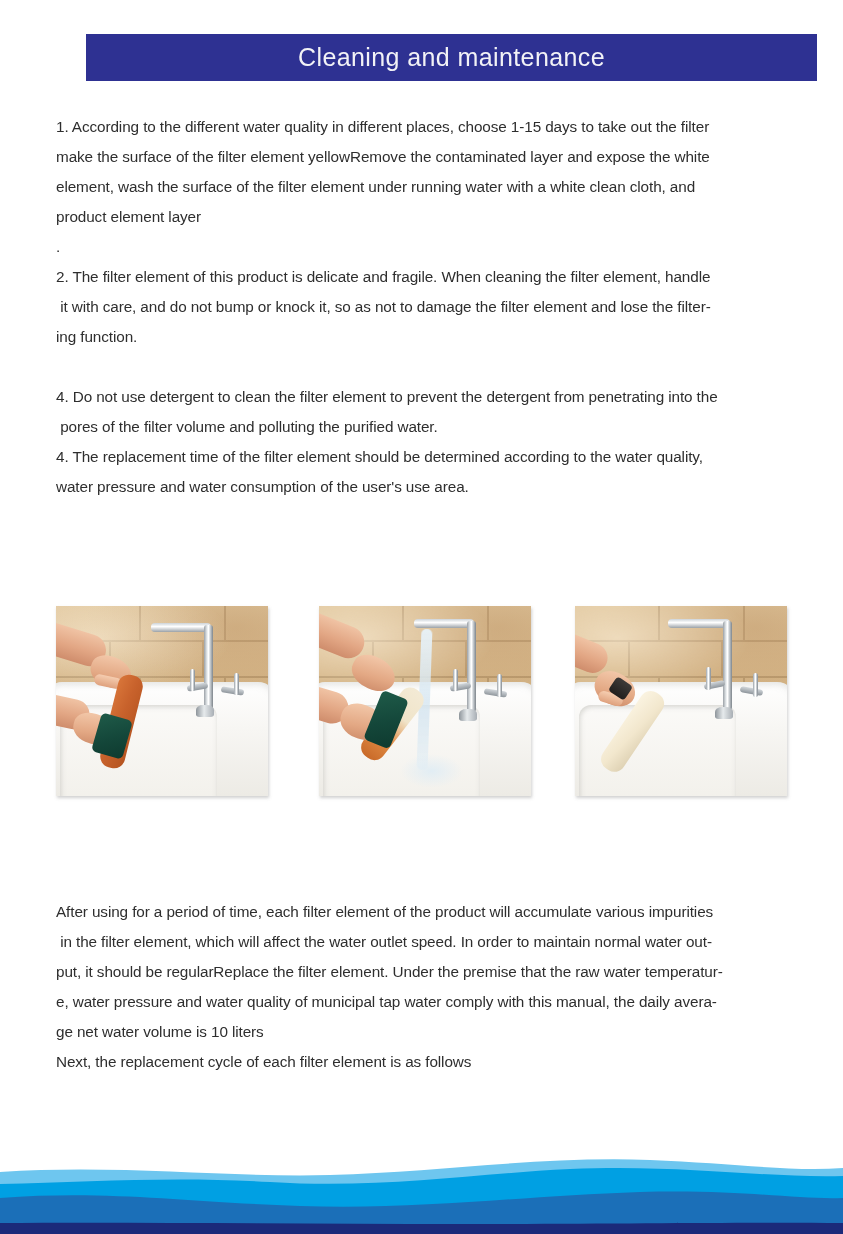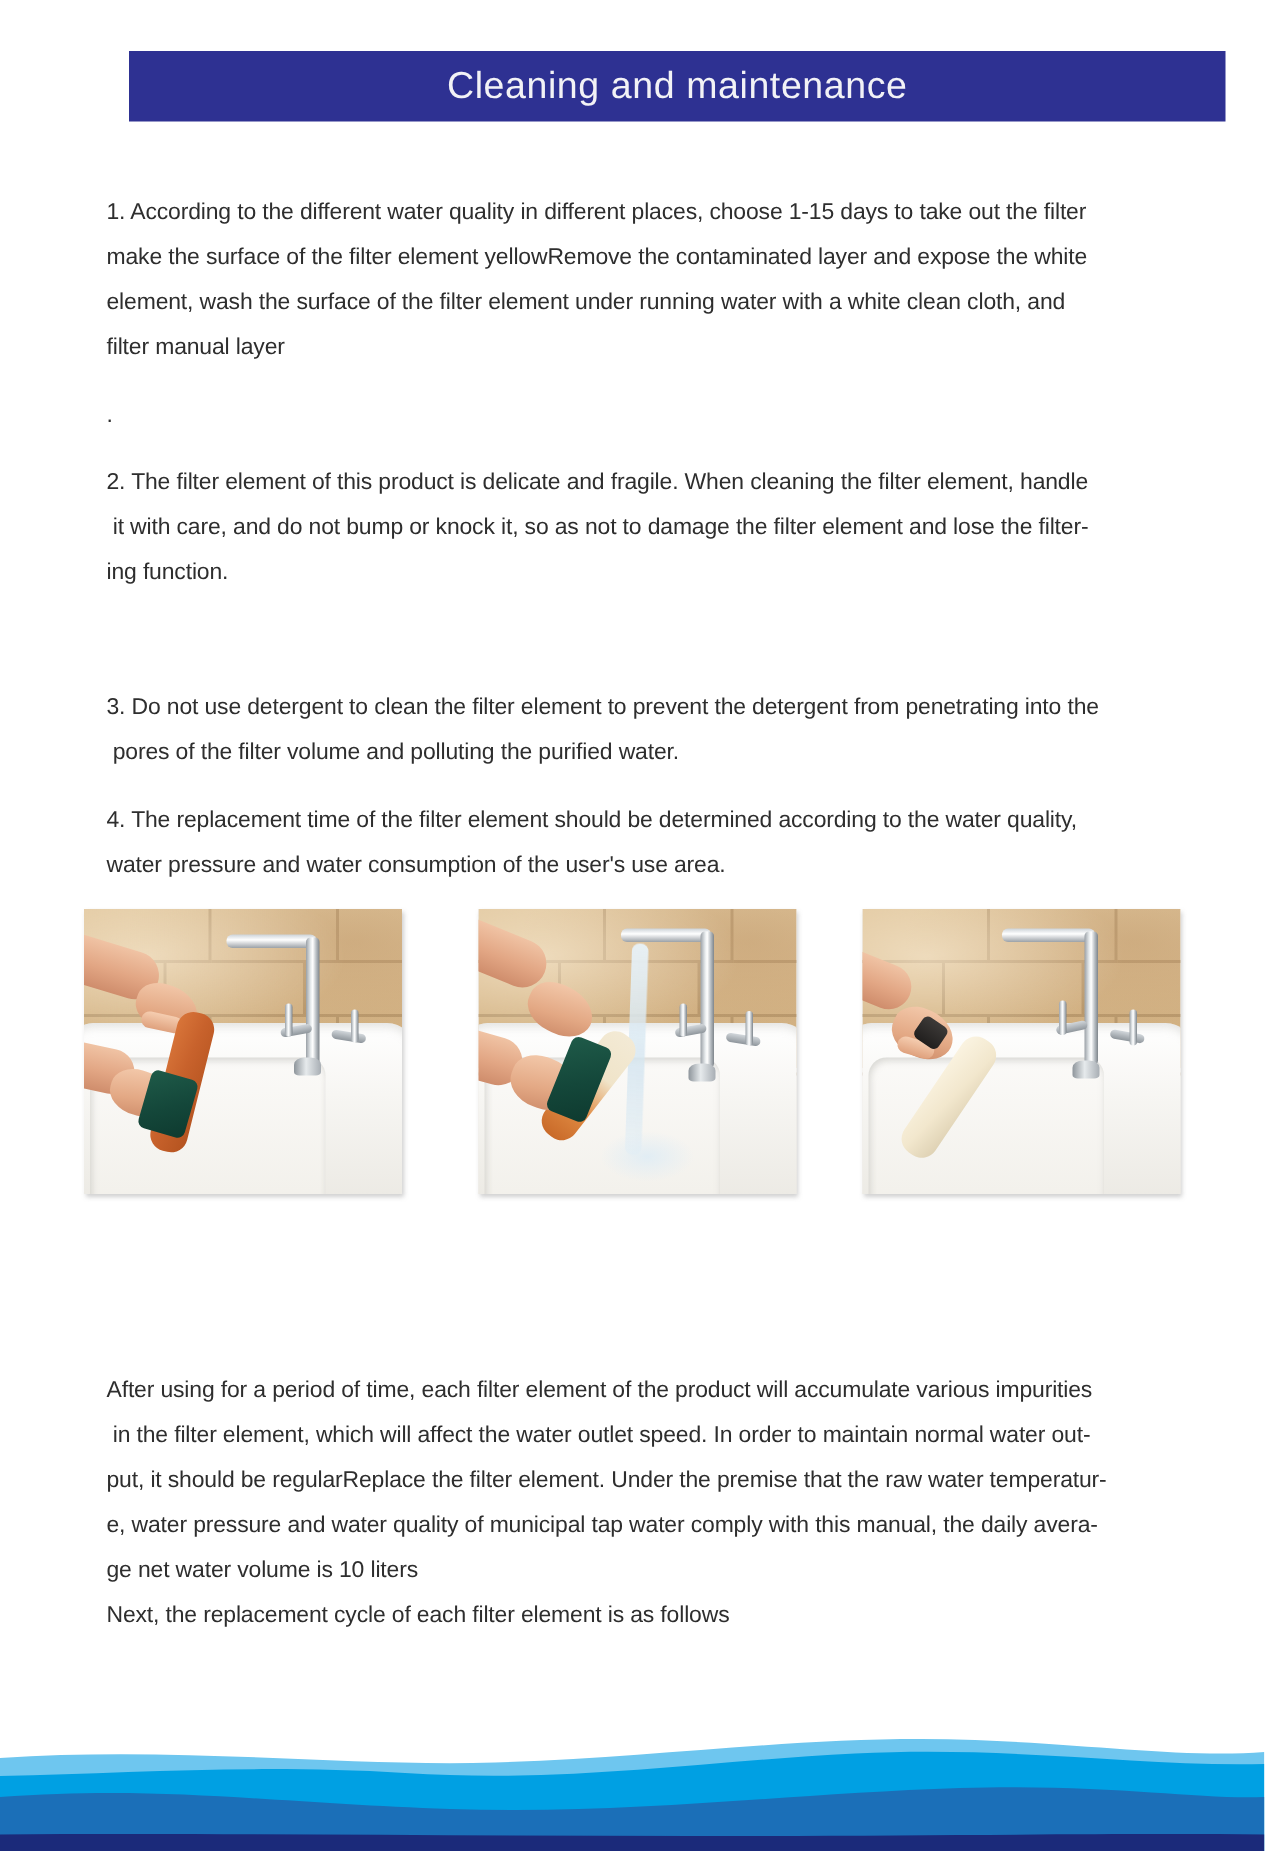--- a/index.html
+++ b/index.html
@@ -46,21 +46,21 @@
     position: absolute;
     left: 56px;
     top: 112px;
     width: 770px;
     font-size: 15.3px;
     line-height: 30px;
     color: #2e2e2e;
     letter-spacing: -0.1px;
   }
   .para {
-    margin: 15px;
+    margin: 0;
     padding: 0;
   }
   .para .ln {
     display: block;
     white-space: pre;
   }
   .spacer-line { display: block; height: 30px; }
 
   
   .photo-strip {
@@ -225,37 +225,37 @@
 <div class="header-banner">
   <div class="header-title">Cleaning and maintenance</div>
 </div>
 
 <div class="body-text">
 
   <div class="para">
     <span class="ln">1. According to the different water quality in different places, choose 1-15 days to take out the filter</span>
     <span class="ln">make the surface of the filter element yellowRemove the contaminated layer and expose the white</span>
     <span class="ln">element, wash the surface of the filter element under running water with a white clean cloth, and</span>
-    <span class="ln">filter manual layer</span>
+    <span class="ln">product element layer</span>
   </div>
 
   <div class="para">
     <span class="ln">.</span>
   </div>
 
   <div class="para">
     <span class="ln">2. The filter element of this product is delicate and fragile. When cleaning the filter element, handle</span>
     <span class="ln"> it with care, and do not bump or knock it, so as not to damage the filter element and lose the filter-</span>
     <span class="ln">ing function.</span>
   </div>
 
   <span class="spacer-line"></span>
 
   <div class="para">
-    <span class="ln">3. Do not use detergent to clean the filter element to prevent the detergent from penetrating into the</span>
+    <span class="ln">4. Do not use detergent to clean the filter element to prevent the detergent from penetrating into the</span>
     <span class="ln"> pores of the filter volume and polluting the purified water.</span>
   </div>
 
   <div class="para">
     <span class="ln">4. The replacement time of the filter element should be determined according to the water quality,</span>
     <span class="ln">water pressure and water consumption of the user's use area.</span>
   </div>
 
 </div>
 

